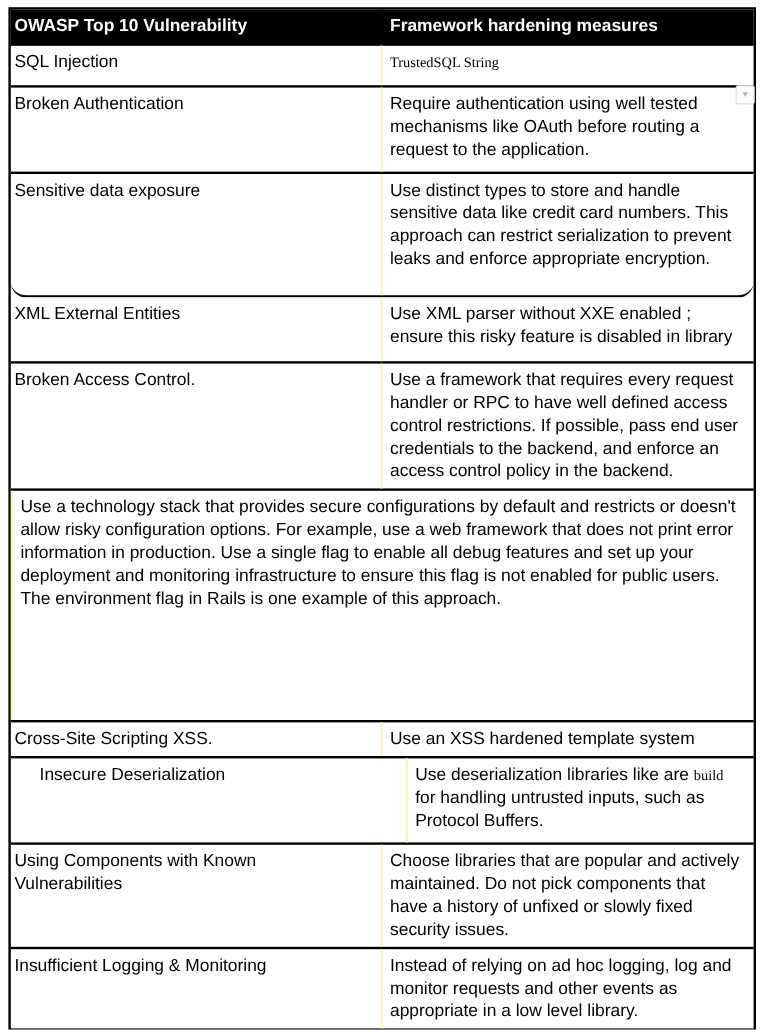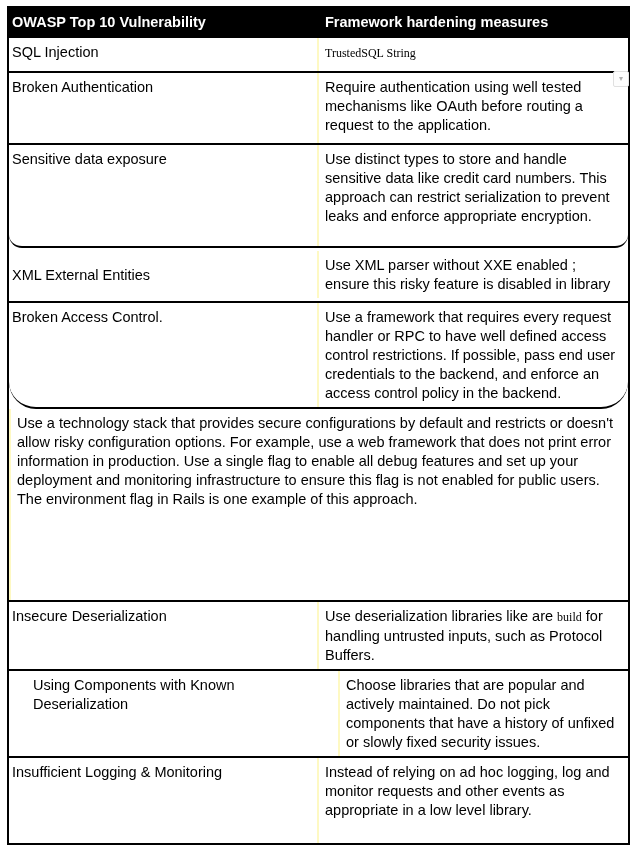--- a/index.html
+++ b/index.html
@@ -51,22 +51,22 @@
   .col2 {
     flex: 1;
     border-left: 2px solid #fef9c3;
     padding: 5px 10px 4px 6px;
   }
   .header-row .col2 { border-left-color: #000000; }
   
   #rows .t-row:nth-child(1)  { min-height: 33px; }
   #rows .t-row:nth-child(2)  { min-height: 70px; }
   #rows .t-row:nth-child(3)  { min-height: 101px; border-radius: 13px; }
-  #rows .t-row:nth-child(4)  { min-height: 53px; align-items: center; }
-  #rows .t-row:nth-child(5)  { min-height: 103px; border-radius: 27px; }
+  #rows .t-row:nth-child(4)  { min-height: 53px; }
+  #rows .t-row:nth-child(5)  { min-height: 103px; }
   #rows .t-row:nth-child(6)  { min-height: 191px; }
   #rows .t-row:nth-child(7)  { min-height: 25px; }
   #rows .t-row:nth-child(8)  { min-height: 70px; padding-left: 21px; }
   #rows .t-row:nth-child(9)  { min-height: 85px; }
   #rows .t-row:nth-child(10) { min-height: 61px; }
   .serif {
     font-family: "Liberation Serif", "DejaVu Serif", serif;
     font-size: 12px;
   }
   .comment-marker {
@@ -119,25 +119,29 @@
           <div class="td col2"><span>Use XML parser without XXE enabled ; ensure this risky feature is disabled in library</span></div>
         </div>
         <div class="t-row">
           <div class="td col1"><span>Broken Access Control.</span></div>
           <div class="td col2"><span>Use a framework that requires every request handler or RPC to have well defined access control restrictions. If possible, pass end user credentials to the backend, and enforce an access control policy in the backend.</span></div>
         </div>
         <div class="t-row">
           <div class="td col2"><span>Use a technology stack that provides secure configurations by default and restricts or doesn't allow risky configuration options. For example, use a web framework that does not print error information in production. Use a single flag to enable all debug features and set up your deployment and monitoring infrastructure to ensure this flag is not enabled for public users. The environment flag in Rails is one example of this approach.</span></div>
         </div>
         <div class="t-row">
+          <div class="td col1"><span>Cross-Site Scripting XSS.</span></div>
+          <div class="td col2"><span>Use an XSS hardened template system</span></div>
+        </div>
+        <div class="t-row">
           <div class="td col1"><span>Insecure Deserialization</span></div>
           <div class="td col2"><span>Use deserialization libraries like are </span><span class="serif">build</span><span> for handling untrusted inputs, such as Protocol Buffers.</span></div>
         </div>
         <div class="t-row">
-          <div class="td col1"><span>Using Components with Known Deserialization</span></div>
+          <div class="td col1"><span>Using Components with Known Vulnerabilities</span></div>
           <div class="td col2"><span>Choose libraries that are popular and actively maintained. Do not pick components that have a history of unfixed or slowly fixed security issues.</span></div>
         </div>
         <div class="t-row">
           <div class="td col1"><span>Insufficient Logging &amp; Monitoring</span></div>
           <div class="td col2"><span>Instead of relying on ad hoc logging, log and monitor requests and other events as appropriate in a low level library.</span></div>
         </div>
       </div>
 
   </div>
 

